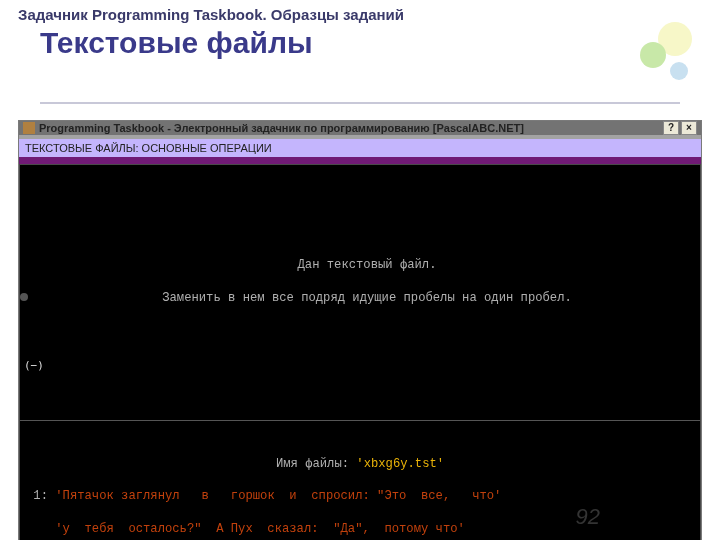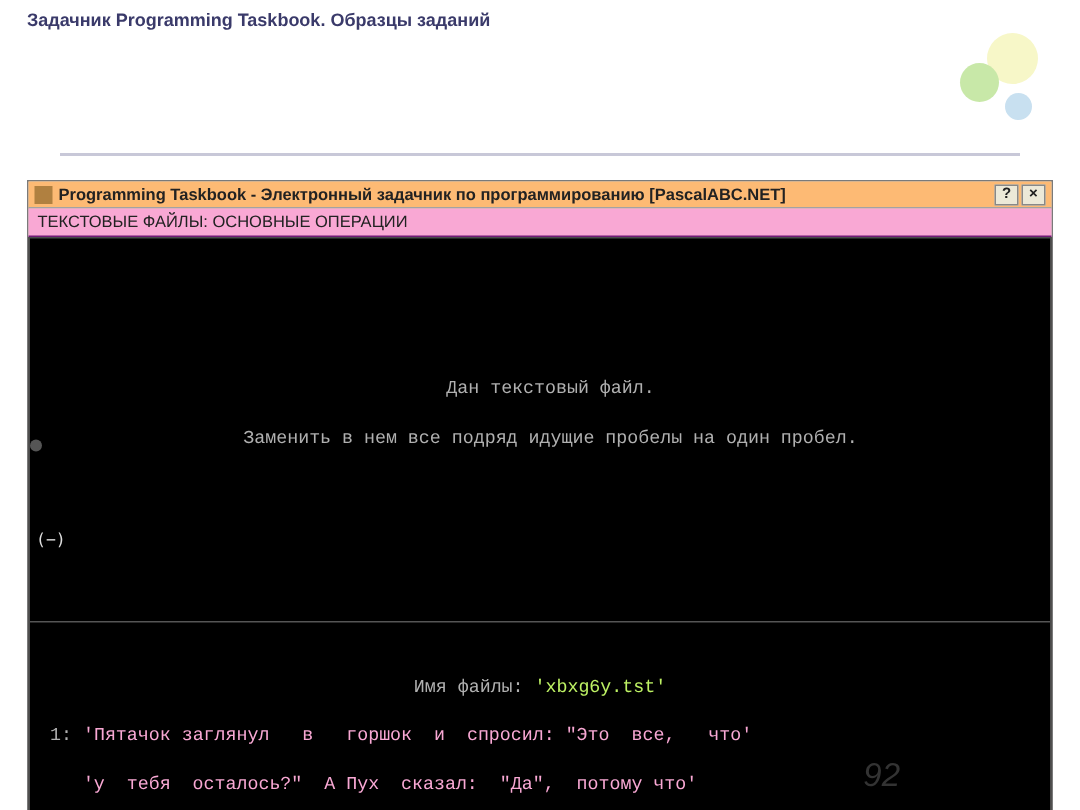--- a/index.html
+++ b/index.html
@@ -6,21 +6,21 @@
   body {
     width: 720px; height: 540px;
     background: #ffffff;
     font-family: Arial, sans-serif;
     position: relative;
     overflow: hidden;
   }
   .breadcrumb {
     position: absolute;
     top: 6px; left: 18px;
-    font-size: 12px; font-weight: bold;
+    font-size: 15px; font-weight: bold;
     color: #3a3a6a;
   }
   .title {
     position: absolute;
     top: 24px; left: 40px;
     font-size: 30px; font-weight: bold;
     color: #3a3a8a;
     line-height: 1.25;
   }
   .dots-decor {
@@ -40,34 +40,34 @@
   .app-window {
     position: absolute;
     top: 120px; left: 18px;
     width: 684px;
     border: 1px solid #7a7a7a;
     background: #e8e4dc;
     font-family: Tahoma, sans-serif;
     font-size: 11px;
   }
   .titlebar {
-    background: #fdba74;
-    border-bottom: 1px solid #a3a3a3;
+    background: #737373;
+    border-bottom: 4px solid #a3a3a3;
     padding: 2px 4px;
     display: flex; align-items: center;
     height: 18px;
     font-size: 11px; font-weight: bold;
     color: #222;
   }
   .titlebar .icon { width:12px; height:12px; background:#b08040; margin-right:4px; display:inline-block; }
   .titlebar .spacer { flex:1; }
   .titlebar .btn { width:16px; height:14px; background:#ece9d8; border:1px solid #888; margin-left:2px; text-align:center; line-height:11px; font-weight:bold; font-size:10px; cursor:pointer; }
   .info-bar {
-    background: #f9a8d4;
-    border-bottom: 1px solid #701a75;
+    background: #c4b5fd;
+    border-bottom: 7px solid #701a75;
     padding: 3px 6px;
     font-size: 11px;
     color: #222;
   }
   .info-row1 { font-weight: normal; }
   .info-row2 { display:flex; justify-content: space-between; margin-top:2px; }
   .term {
     background: #000;
     color: #c0c0c0;
     font-family: 'Courier New', monospace;
@@ -75,42 +75,42 @@
     line-height: 1.35;
     padding: 4px 0 2px 0;
     white-space: pre;
   }
   .term .problem { color: #b0b0b0; text-align:center; padding: 6px 6px 14px 6px; }
   .term .block {
     border-top: 1px solid #555;
     padding: 2px 6px 2px 6px;
   }
   .term .filename-line { text-align:center; color:#b0b0b0; }
-  .term .fn { color:#bef264;text-align:center; }
+  .term .fn { color:#eab308;text-align:center; }
   .term .lineno { color:#b0b0b0; }
-  .term .str { color:#f9a8d4;text-align:right; }
+  .term .str { color:#c2410c;text-align:right; }
   .bullet-dot { position:absolute; left:20px; width:8px; height:8px; background:#555; border-radius:50%; }
   .inset-border { border: 1px solid #4a4a4a; margin: 0; }
   .page-number {
     position:absolute;
     bottom: 10px; right: 120px;
     font-size: 22px;
     color:#333;
     font-style:italic;
   }
   .side-mark { position:absolute; color:#ddd; font-family:monospace; font-size:11px; }
   .prob-wrap { position:relative;padding-left:14px; }
 </style>
 </head>
 <body>
 
 <div class="breadcrumb">Задачник Programming Taskbook. Образцы заданий</div>
 
 <div class="title">
-  <br>
+  <span>Текстовые файлы</span><br>
 </div>
 
 <div class="dots-decor">
   <div class="big d1"></div>
     <div class="big d2"></div>
     <div class="big d3"></div>
 </div>
 <div class="underline"></div>
 
 <div class="app-window">

